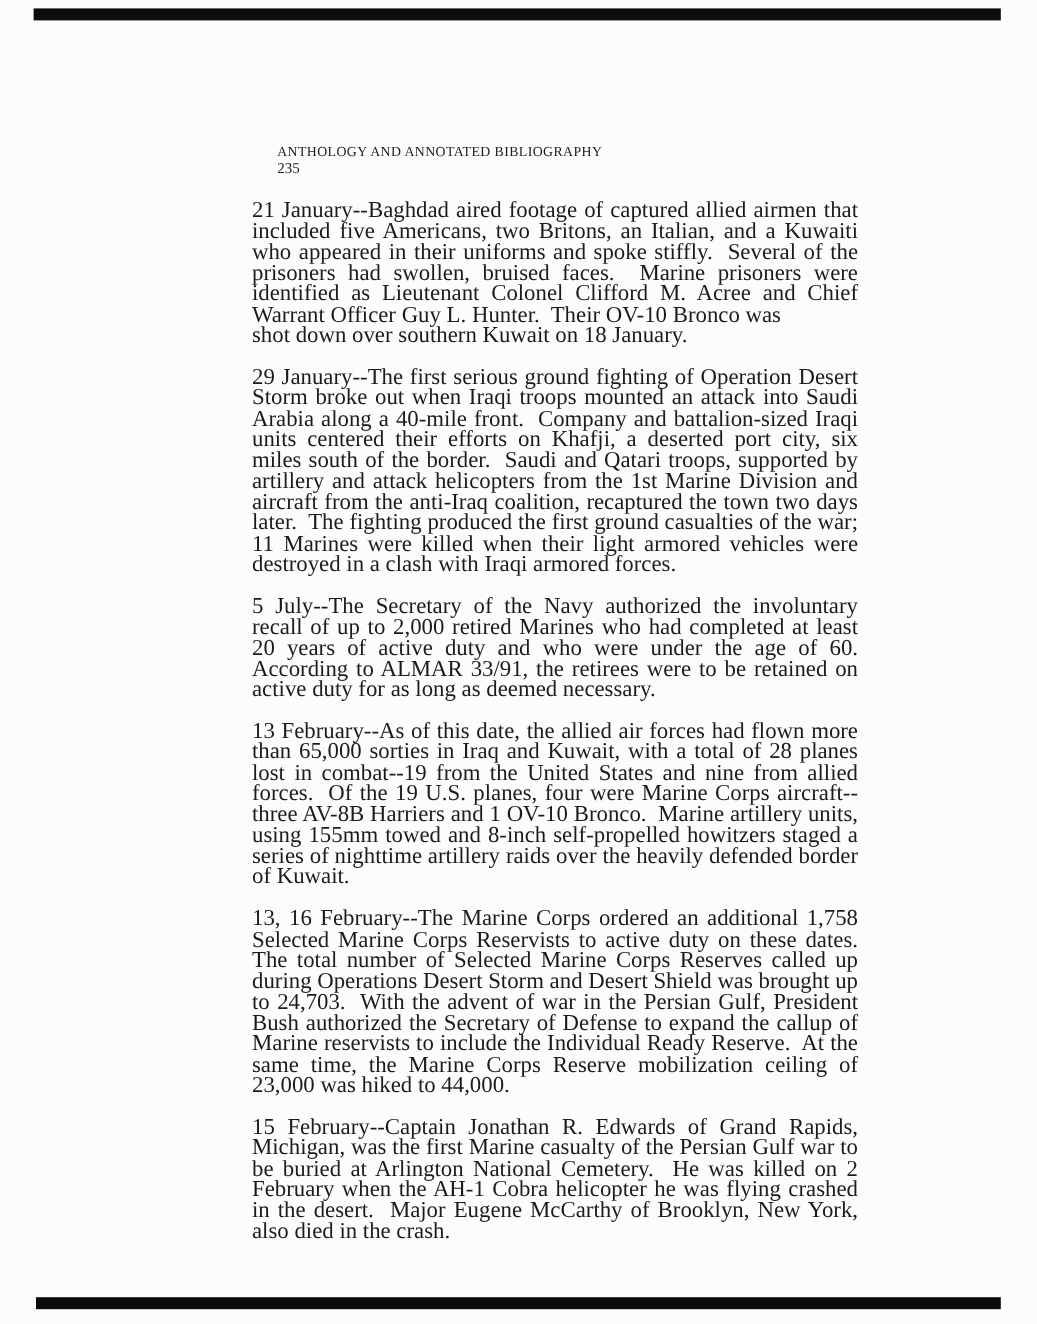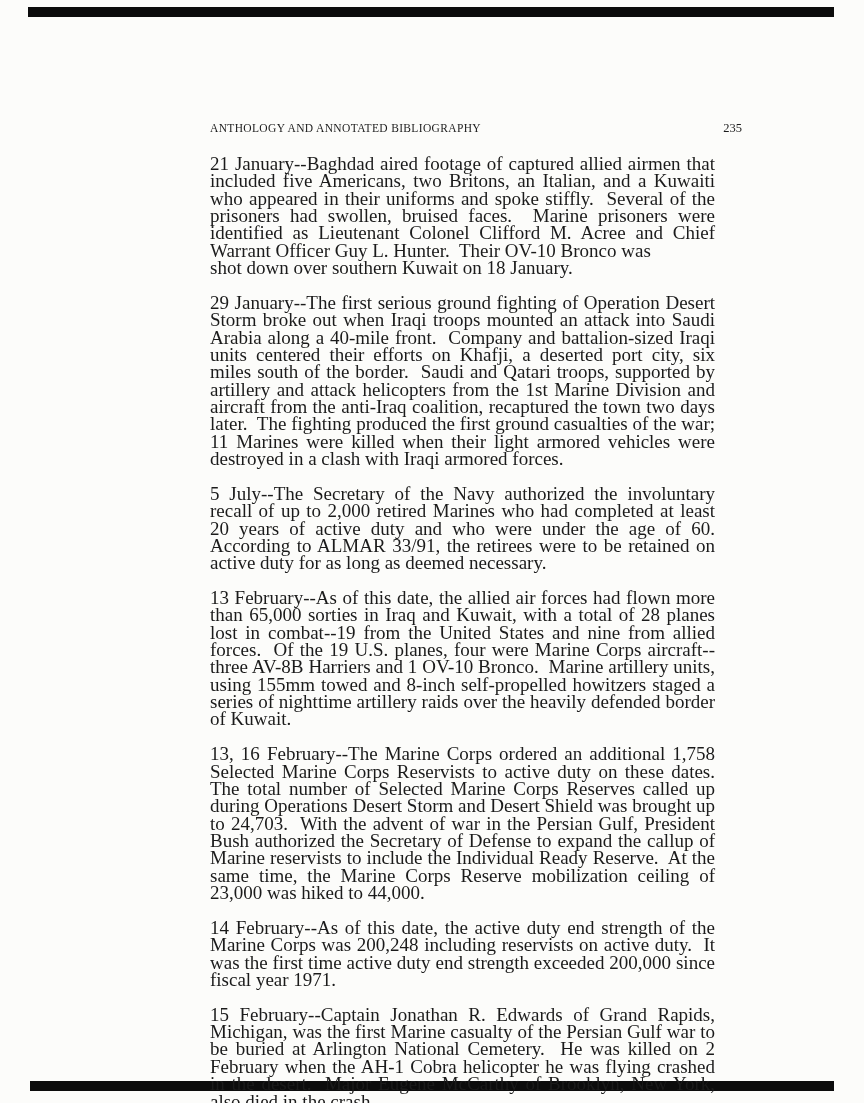--- a/index.html
+++ b/index.html
@@ -34,20 +34,21 @@
     position: absolute;
     left: 210px;
     top: 121px;
     width: 532px;
   }
   .page-header {
     display: flex;
     justify-content: space-between;
     align-items: baseline;
     margin-bottom: 19px;
+    flex-direction: column;
   }
   .running-title {
     font-size: 11.5px;
     letter-spacing: 0.35px;
     white-space: nowrap;
   }
   .page-number {
     font-size: 12.5px;
     margin-left: 21px;
   }
@@ -76,16 +77,15 @@
     <span class="running-title">ANTHOLOGY AND ANNOTATED BIBLIOGRAPHY</span>
     <span class="page-number">235</span>
   </div>
   <div class="body-text">
     <p>21 January--Baghdad aired footage of captured allied airmen that included five Americans, two Britons, an Italian, and a Kuwaiti who appeared in their uniforms and spoke stiffly.  Several of the prisoners had swollen, bruised faces.  Marine prisoners were identified as Lieutenant Colonel Clifford M. Acree and Chief Warrant Officer Guy L. Hunter.  Their OV-10 Bronco was
 shot down over southern Kuwait on 18 January.</p>
     <p>29 January--The first serious ground fighting of Operation Desert Storm broke out when Iraqi troops mounted an attack into Saudi Arabia along a 40-mile front.  Company and battalion-sized Iraqi units centered their efforts on Khafji, a deserted port city, six miles south of the border.  Saudi and Qatari troops, supported by artillery and attack helicopters from the 1st Marine Division and aircraft from the anti-Iraq coalition, recaptured the town two days later.  The fighting produced the first ground casualties of the war;  11 Marines were killed when their light armored vehicles were destroyed in a clash with Iraqi armored forces.</p>
     <p>5 July--The Secretary of the Navy authorized the involuntary recall of up to 2,000 retired Marines who had completed at least 20 years of active duty and who were under the age of 60.  According to ALMAR 33/91, the retirees were to be retained on active duty for as long as deemed necessary.</p>
     <p>13 February--As of this date, the allied air forces had flown more than 65,000 sorties in Iraq and Kuwait, with a total of 28 planes lost in combat--19 from the United States and nine from allied forces.  Of the 19 U.S. planes, four were Marine Corps aircraft--three AV-8B Harriers and 1 OV-10 Bronco.  Marine artillery units, using 155mm towed and 8-inch self-propelled howitzers staged a series of nighttime artillery raids over the heavily defended border of Kuwait.</p>
     <p>13, 16 February--The Marine Corps ordered an additional 1,758 Selected Marine Corps Reservists to active duty on these dates.  The total number of Selected Marine Corps Reserves called up during Operations Desert Storm and Desert Shield was brought up to 24,703.  With the advent of war in the Persian Gulf, President Bush authorized the Secretary of Defense to expand the callup of Marine reservists to include the Individual Ready Reserve.  At the same time, the Marine Corps Reserve mobilization ceiling of 23,000 was hiked to 44,000.</p>
-    <p>14 February--As of this date, the active duty end strength of the Marine Corps was 200,248 including reservists on active duty.  It was the first time active duty end strength exceeded 200,000 since fiscal year 1971.</p>
     <p>15 February--Captain Jonathan R. Edwards of Grand Rapids, Michigan, was the first Marine casualty of the Persian Gulf war to be buried at Arlington National Cemetery.  He was killed on 2 February when the AH-1 Cobra helicopter he was flying crashed in the desert.  Major Eugene McCarthy of Brooklyn, New York, also died in the crash.</p>
   </div>
 </div>
 
 </body></html>

